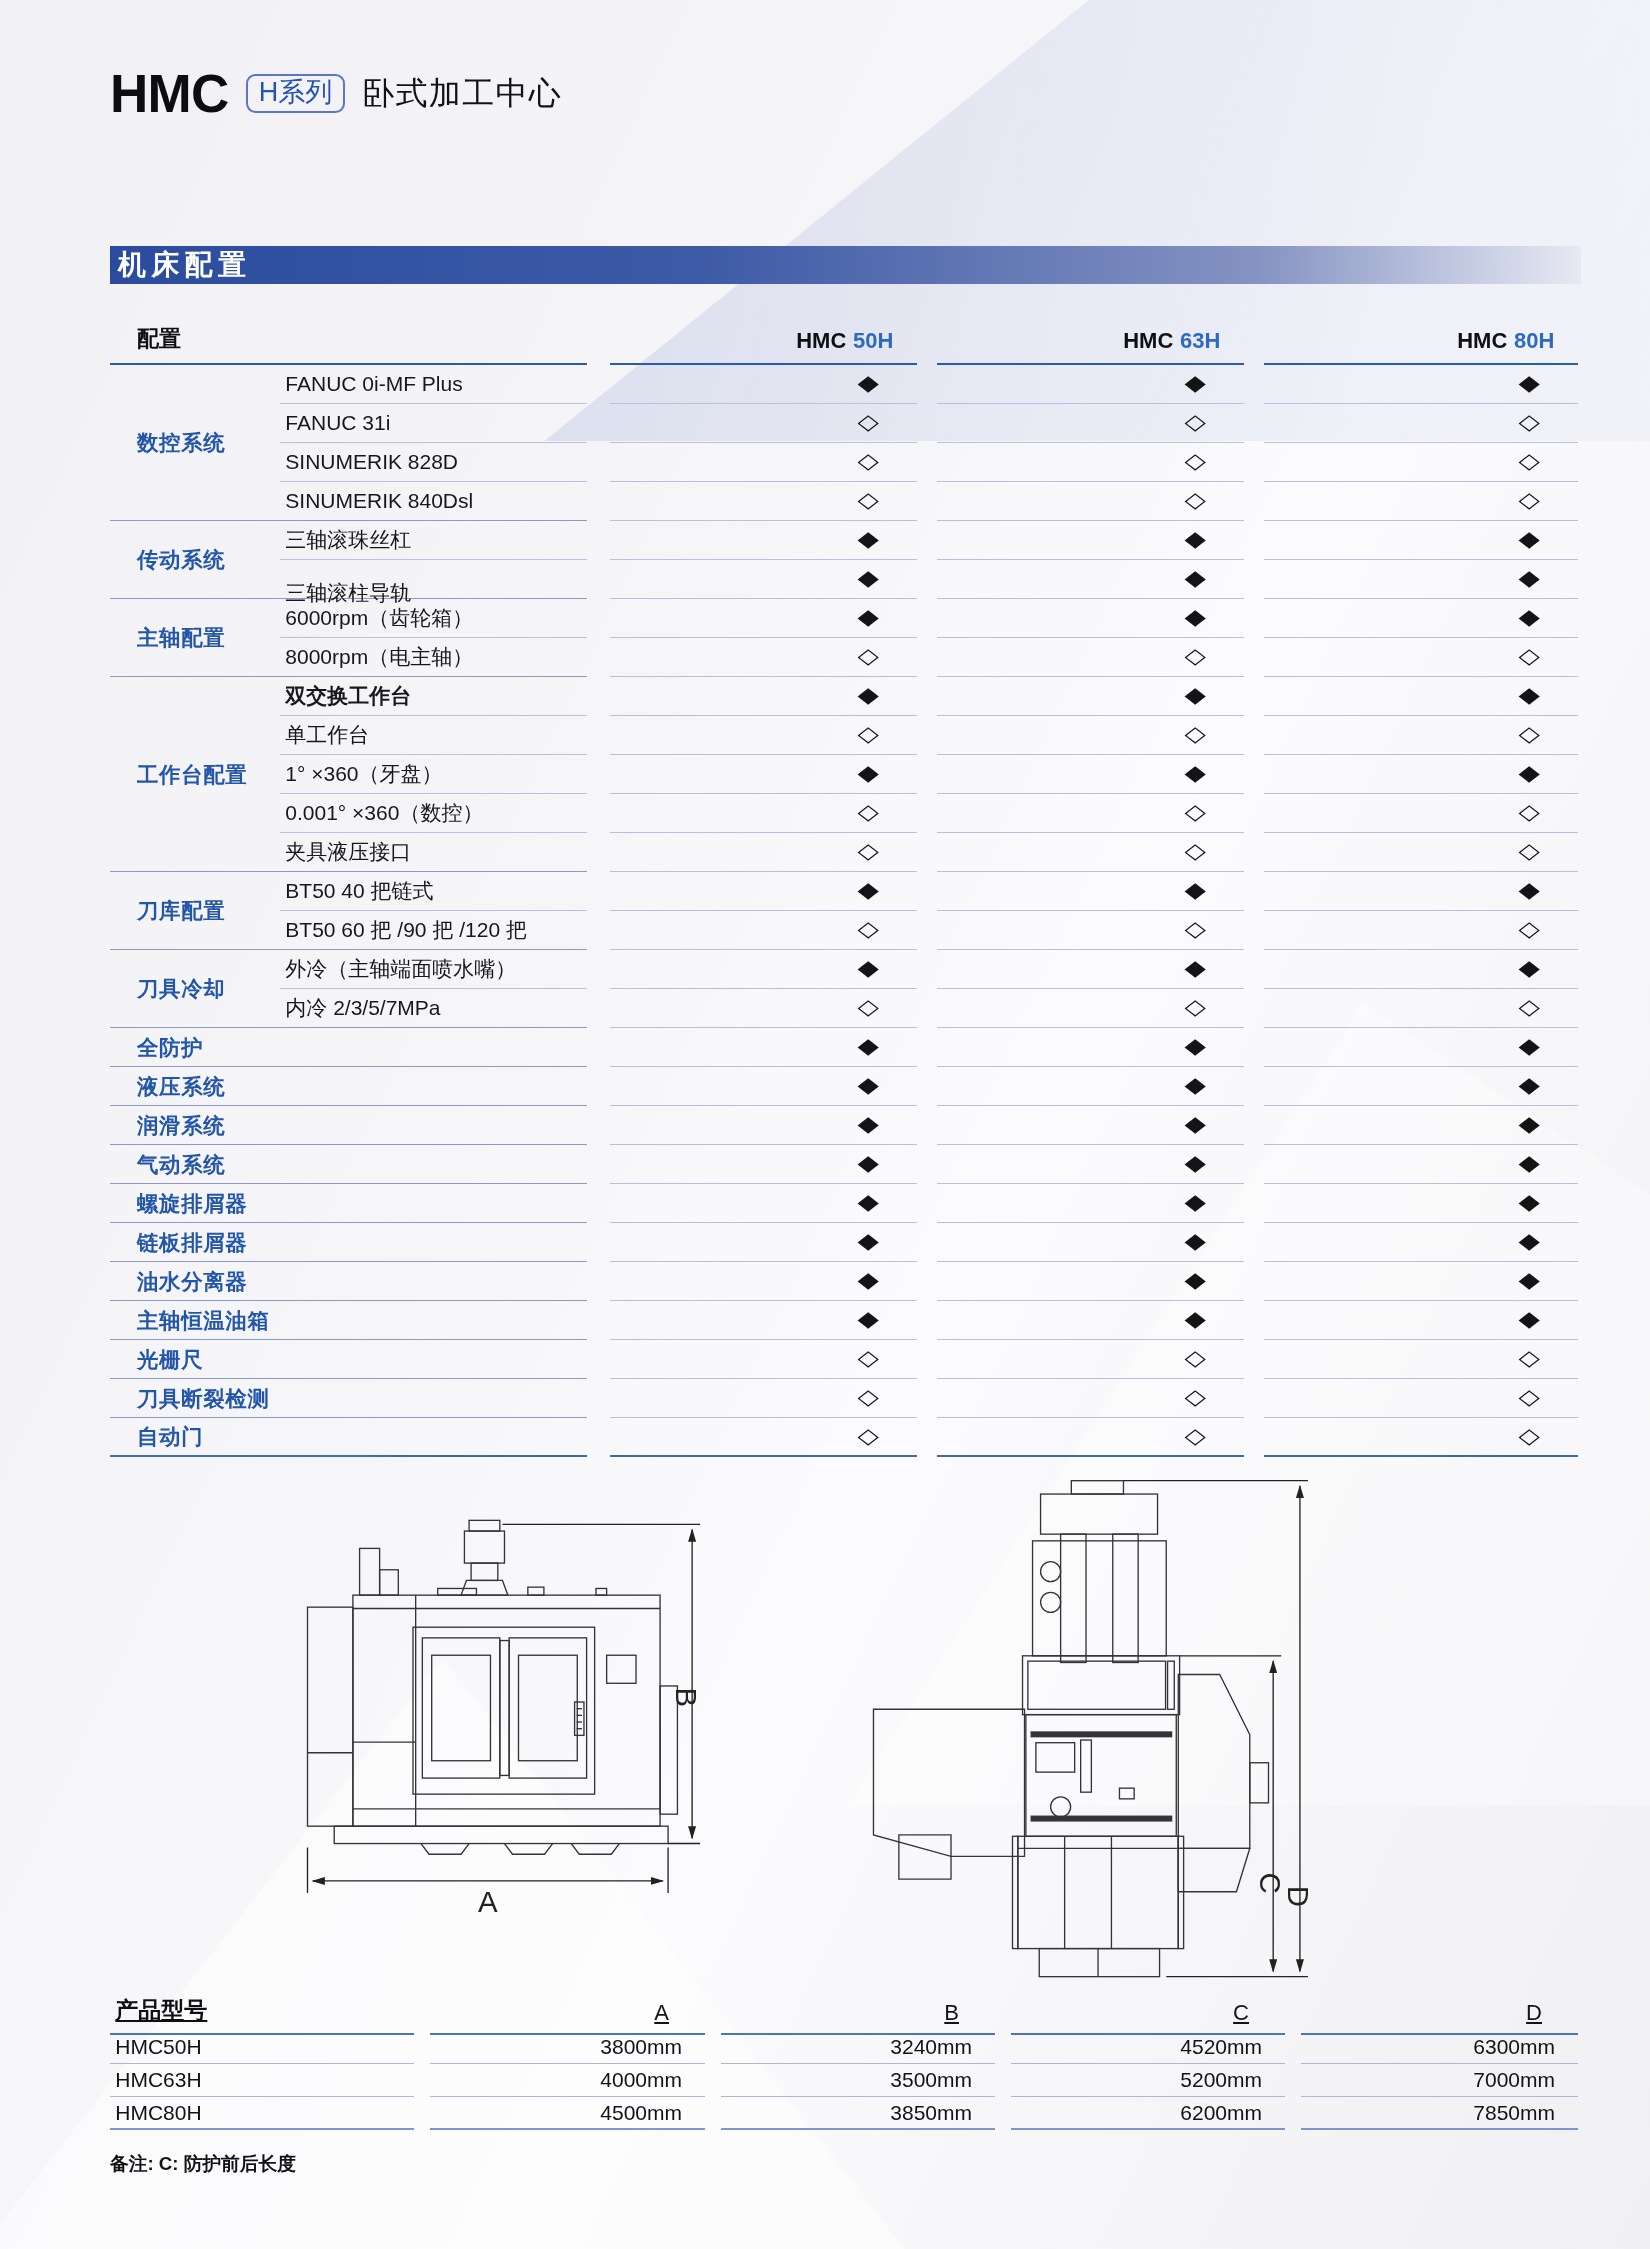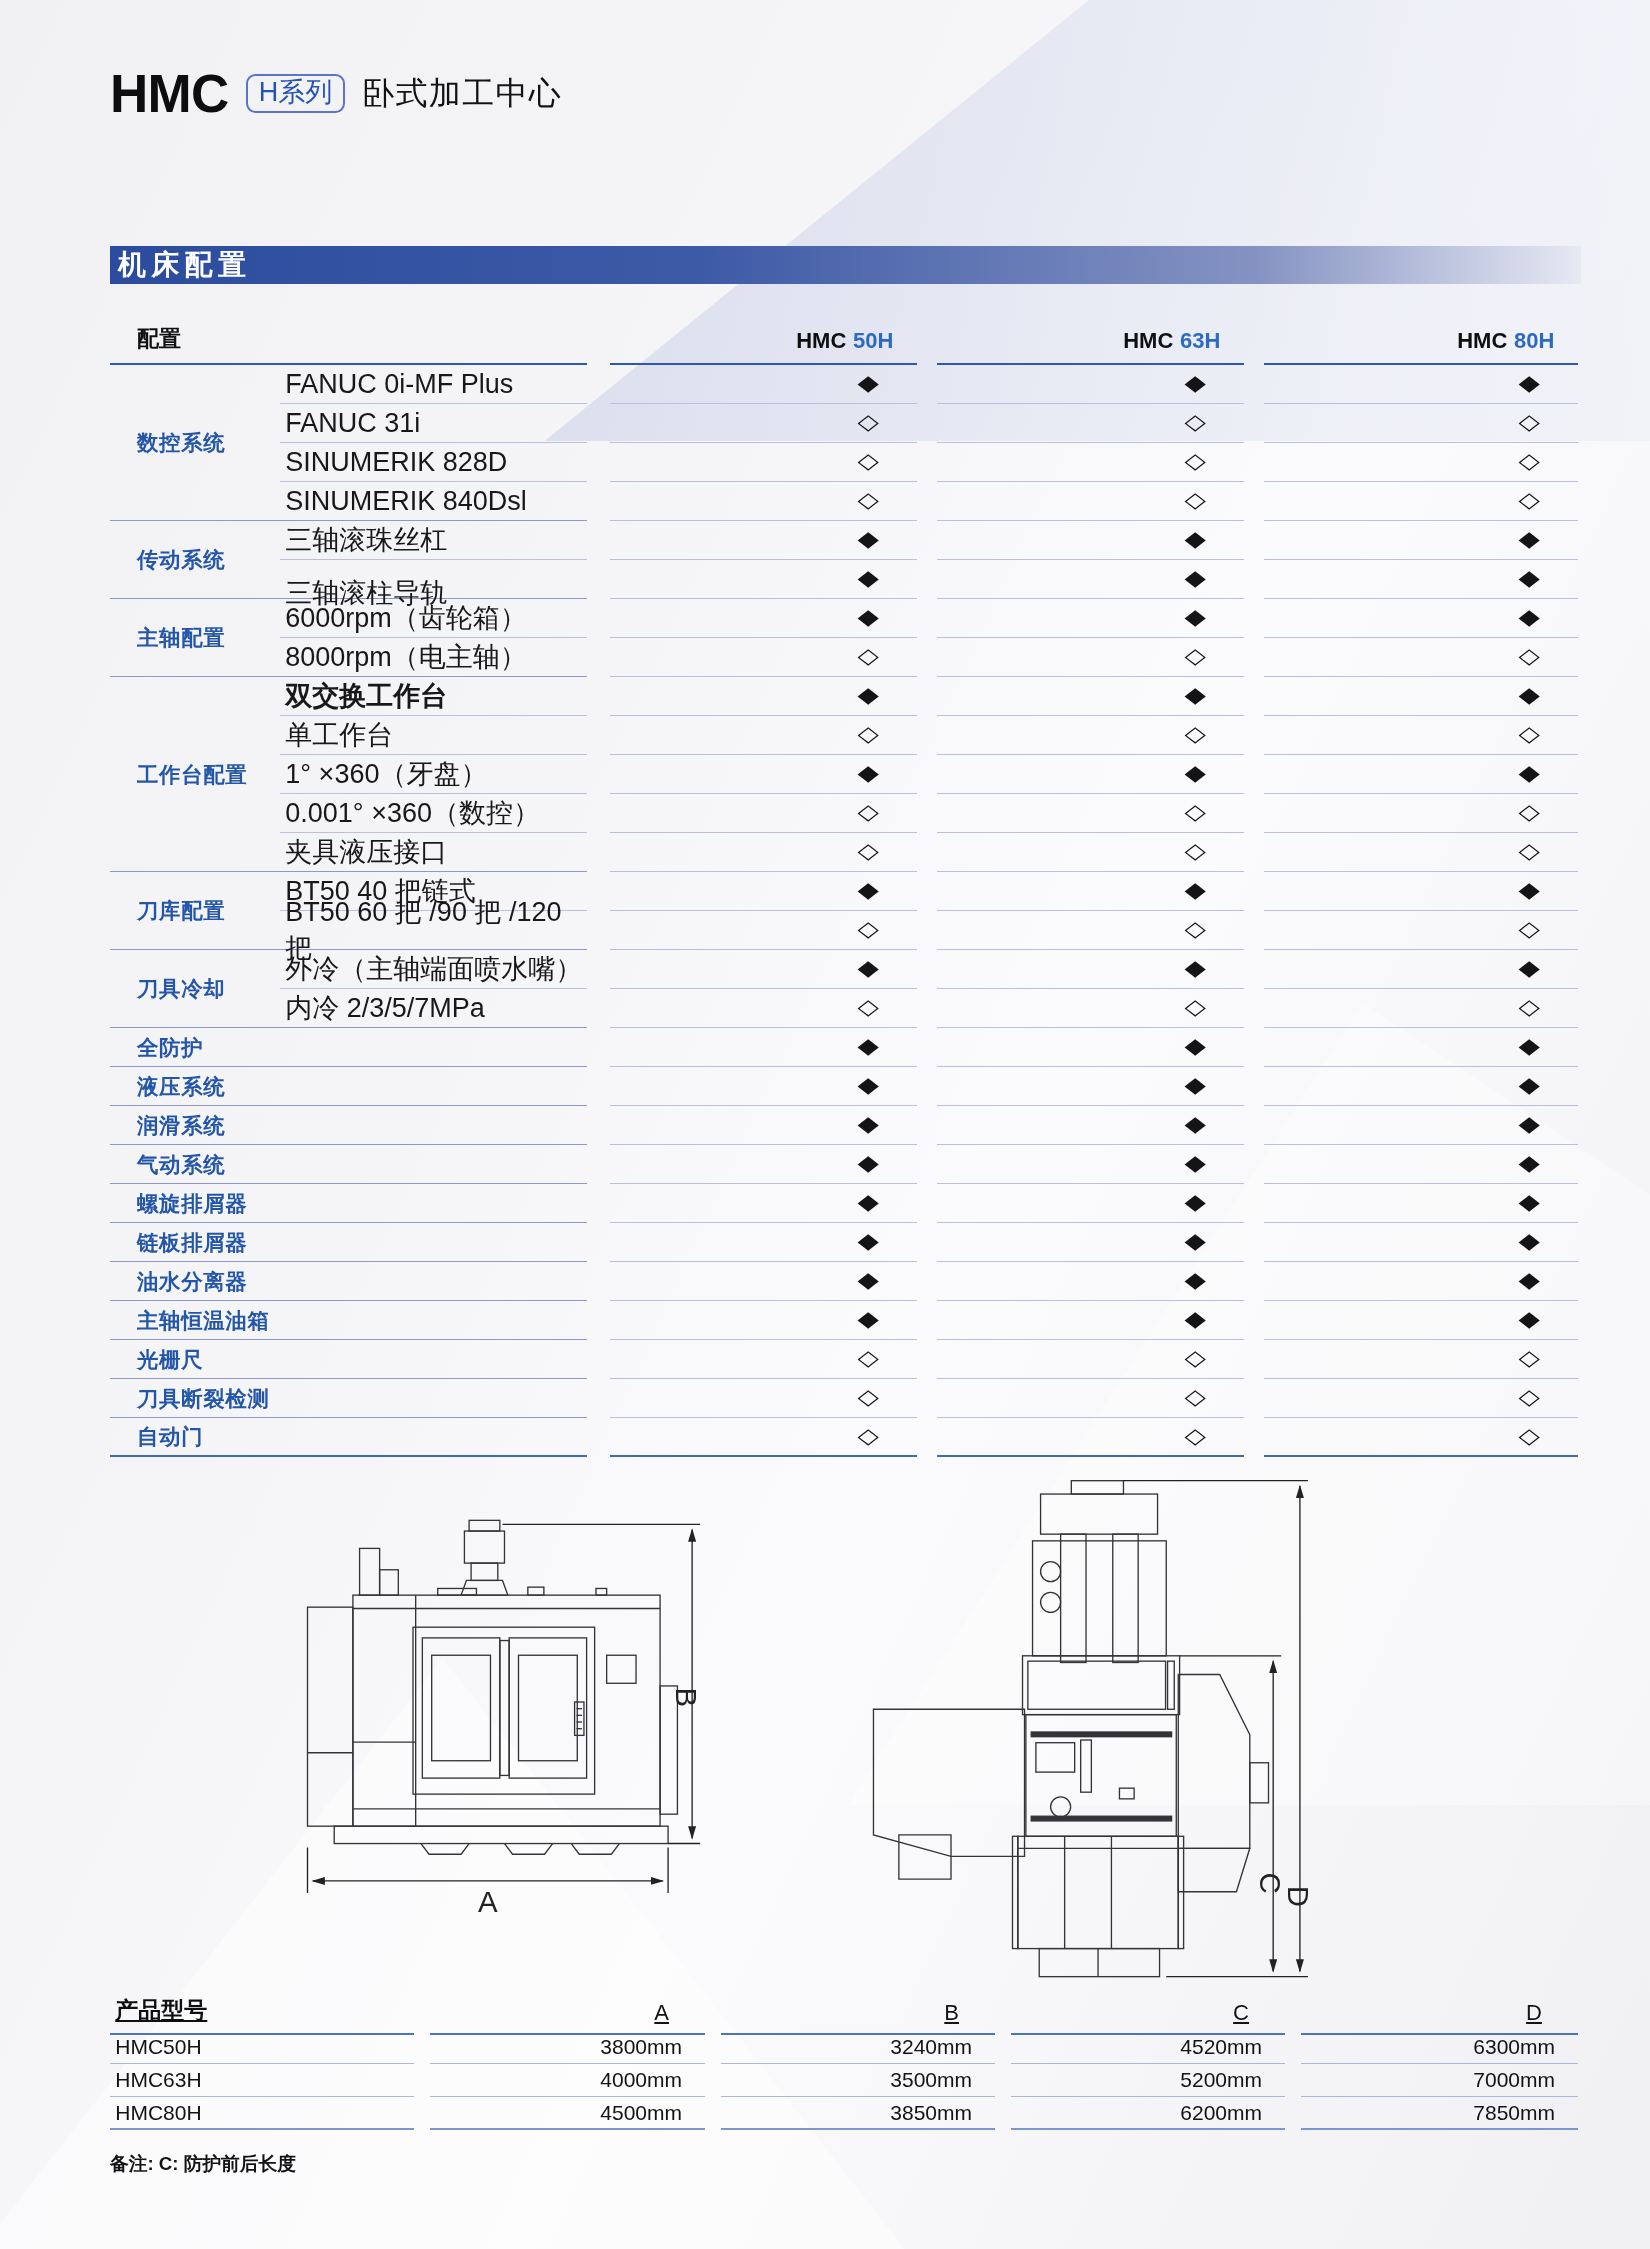--- a/index.html
+++ b/index.html
@@ -49,21 +49,21 @@
   .config-table{position:absolute;left:110px;top:313px;width:1471px;}
   .cfg-grid{display:grid;grid-template-columns:170px 307px 23.4px 307px 20px 307px 20px 314px;}
   .cfg-header{height:52px;}
   .cfg-header .hc{display:flex;align-items:flex-end;padding-bottom:9.4px;border-bottom:2.7px solid #2a5cab;}
   .hc.lbl{grid-column:1 / span 2;padding-left:27px;font-size:22px;font-weight:700;color:#101013;}
   .hc.mh{justify-content:flex-end;padding-right:24px;font-size:22px;font-weight:700;color:#101013;}
   .hc.mh .code{color:#2e6bbf;margin-left:6.7px;}
   .cfg-group{display:grid;grid-template-columns:170px 307px 23.4px 307px 20px 307px 20px 314px;grid-auto-rows:39px;}
   .cell{display:flex;align-items:center;}
   .cell.cat{grid-column:1;padding-left:27px;font-size:21.4px;font-weight:700;color:#2456a8;letter-spacing:0.7px;}
-  .cell.item{grid-column:2;padding-left:5.3px;font-size:27px;color:#18181a;}
+  .cell.item{grid-column:2;padding-left:5.3px;font-size:21px;color:#18181a;}
   .cell.val{justify-content:flex-end;padding-right:41px;}
   .row-line{border-bottom:1.3px solid #b7c0e0;}
   .grp-line{border-bottom:1.7px solid #8e99cb;}
   .end-line{border-bottom:2.7px solid #3f6ab2;}
   .dmd{display:inline-block;font-size:21.4px;color:#141416;transform:scaleX(1.3);line-height:1;}
   .cfg-note{position:absolute;left:110px;top:1460px;font-size:18px;color:#151517;letter-spacing:0.7px;}
 
   
   .drawing{position:absolute;}
   .drawing svg{display:block;}

